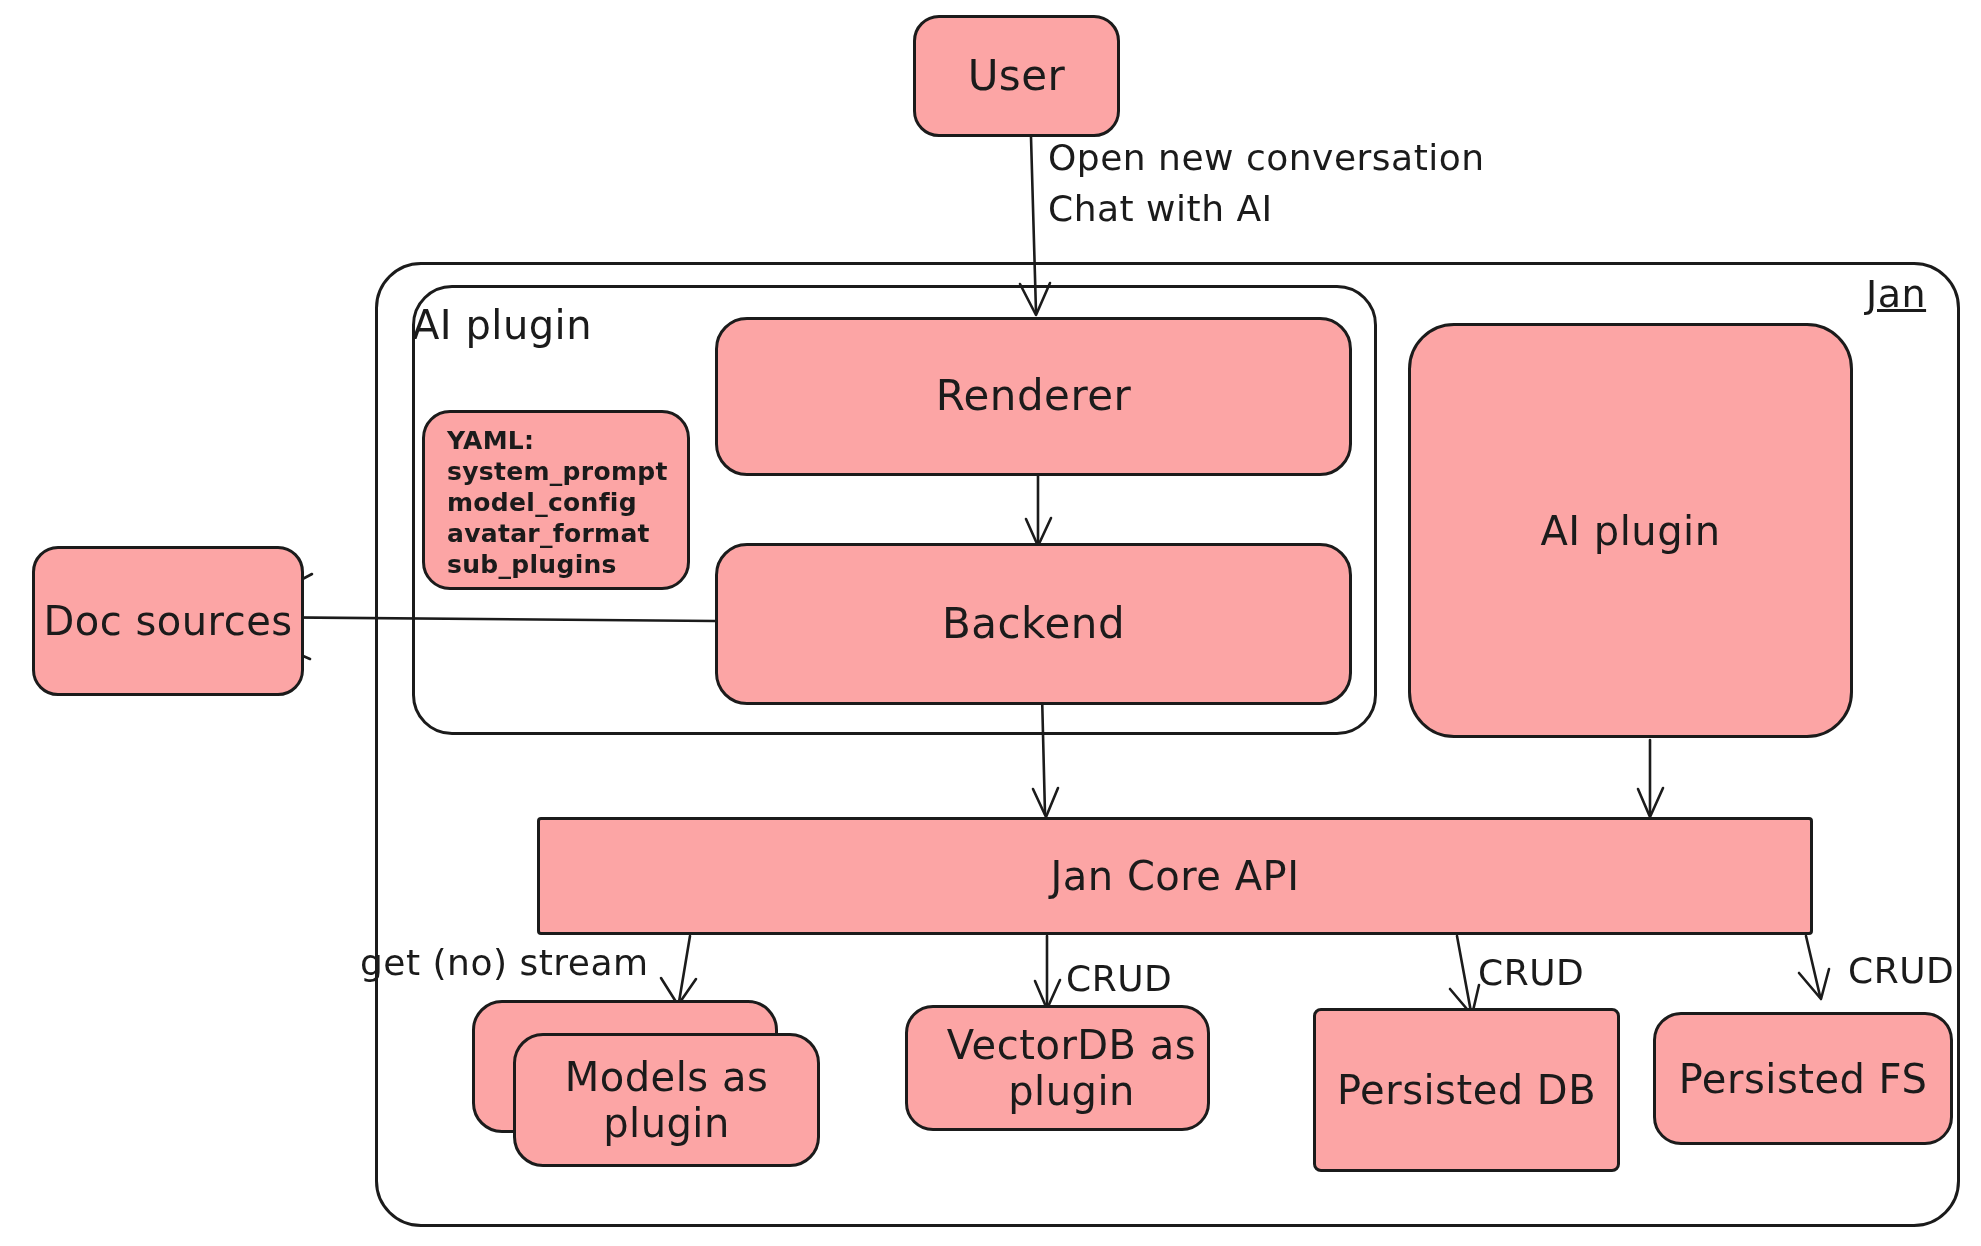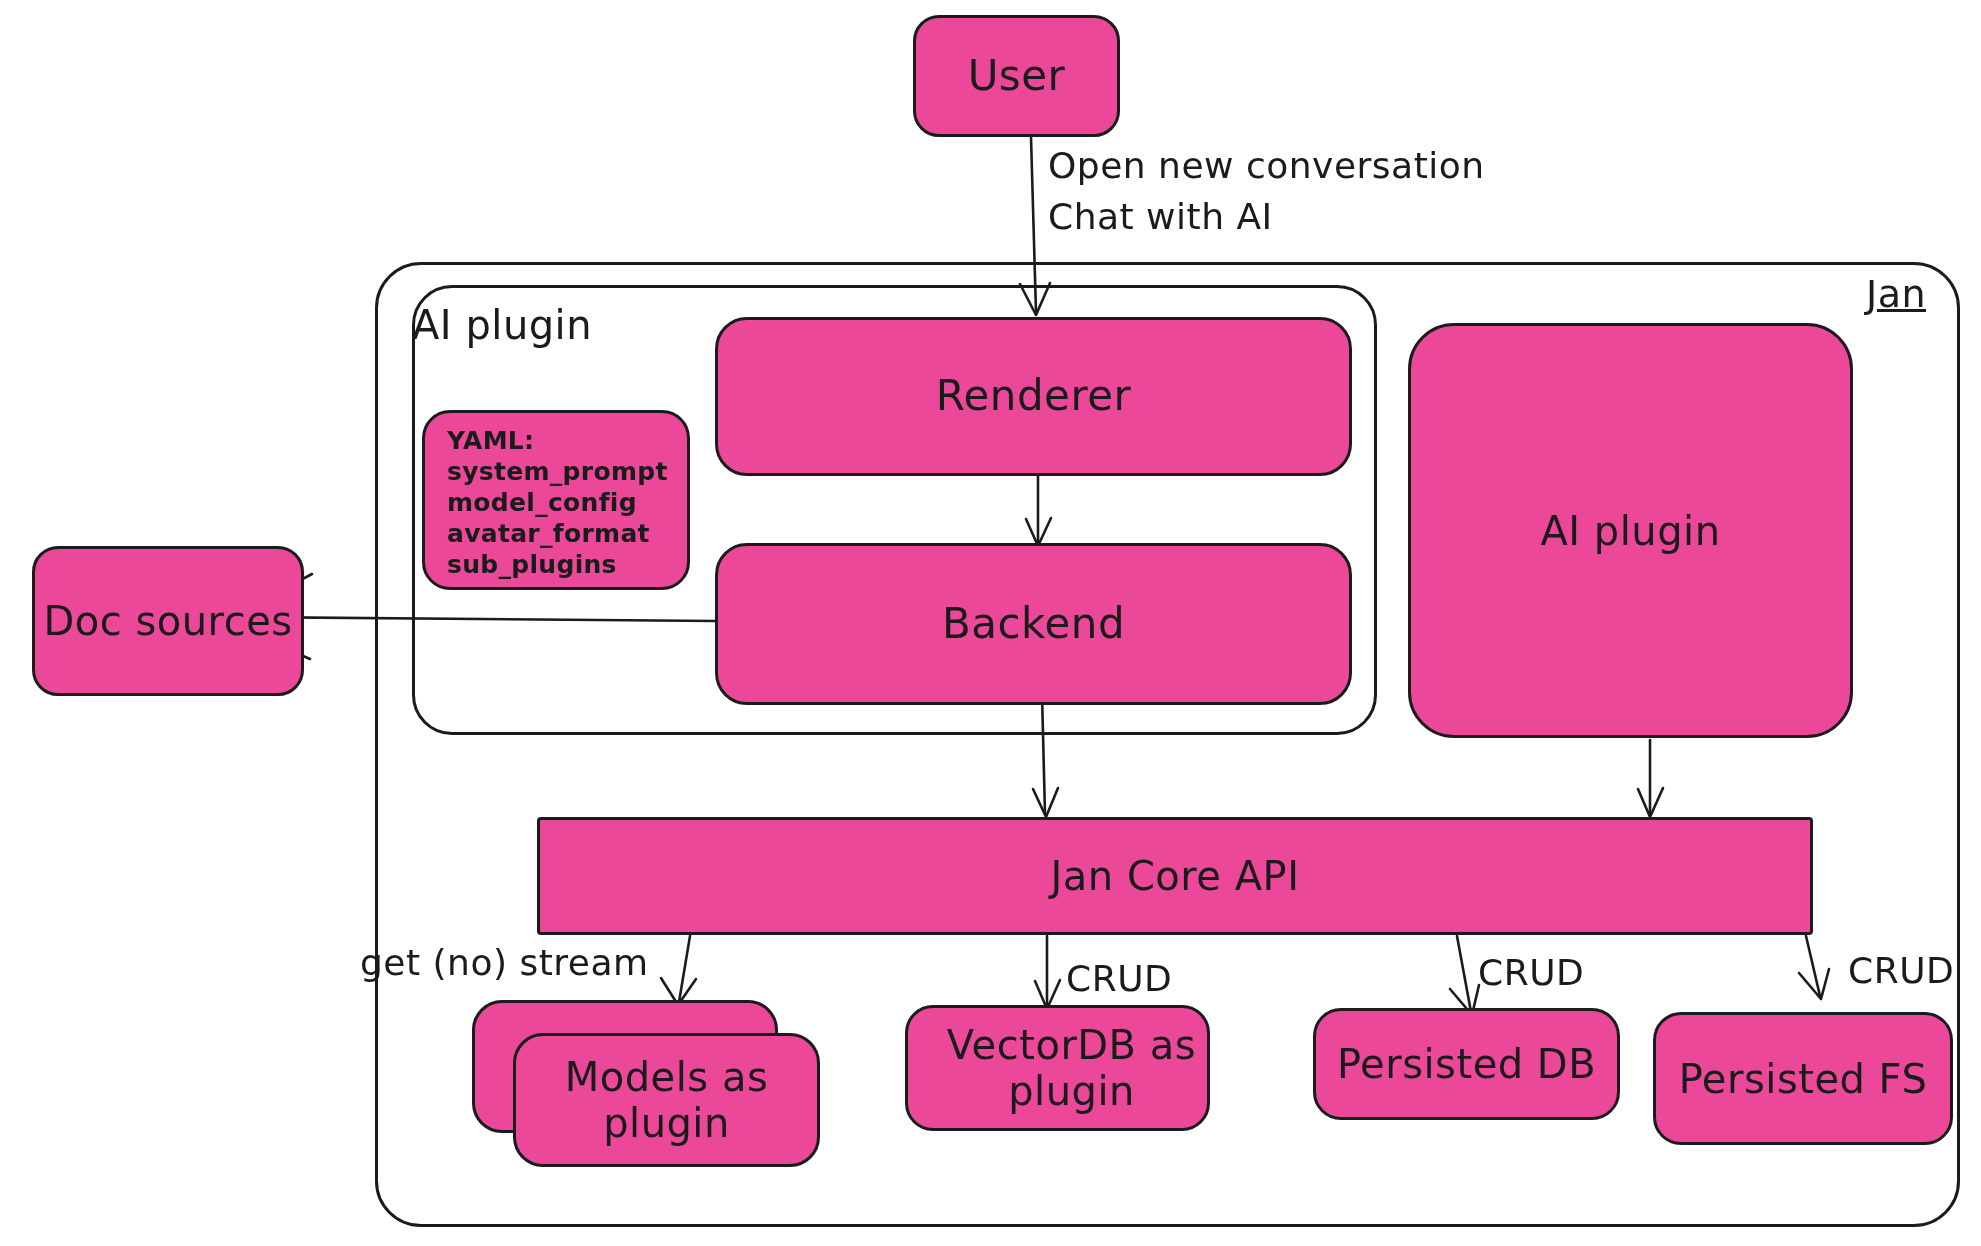--- a/index.html
+++ b/index.html
@@ -7,21 +7,21 @@
     position:relative;
     width:1981px;height:1246px;
     background:#ffffff;
     font-family:"DejaVu Sans", sans-serif;
     color:#1b1b1b;
     overflow:hidden;
   }
   .node{
     position:absolute;
     border:3px solid #1b1b1b;
-    background:#ec4899;
+    background:#fca5a5;
     box-sizing:border-box;
     display:flex;align-items:center;justify-content:center;
     text-align:center;
   }
   .node .txt{font-size:40px;letter-spacing:0.5px;line-height:1.15;}
   .container{background:transparent;}
   .lbl{position:absolute;white-space:nowrap;letter-spacing:0.5px;}
   svg.wires{position:absolute;left:0;top:0;pointer-events:none;}
   svg.wires path{stroke:#1b1b1b;stroke-width:2.6;fill:none;stroke-linecap:round;stroke-linejoin:round;}
 
@@ -31,30 +31,30 @@
   .n-inner{left:412px;top:285px;width:965px;height:450px;border-radius:40px;}
   .n-renderer{left:715px;top:317px;width:637px;height:159px;border-radius:32px;}
   .n-yaml{left:422px;top:410px;width:268px;height:180px;border-radius:28px;align-items:flex-start;justify-content:flex-start;}
   .n-backend{left:715px;top:543px;width:637px;height:162px;border-radius:32px;}
   .n-doc{left:18px;top:546px;width:272px;height:150px;border-radius:26px;margin-left:14px;}
   .n-airight{left:1408px;top:323px;width:445px;height:415px;border-radius:46px;}
   .n-jancore{left:537px;top:817px;width:1276px;height:118px;border-radius:4px;}
   .n-models-back{left:472px;top:1000px;width:306px;height:133px;border-radius:30px;}
   .n-models-front{left:513px;top:1033px;width:307px;height:134px;border-radius:30px;}
   .n-vectordb{left:905px;top:1005px;width:305px;height:126px;border-radius:28px;padding-left:28px;}
-  .n-pdb{left:1313px;top:1008px;width:307px;height:112px;border-radius:28px;}
+  .n-pdb{left:1313px;top:1008px;width:307px;height:164px;border-radius:8px;}
   .n-pfs{left:1653px;top:1012px;width:300px;height:133px;border-radius:28px;}
 
   
   .yaml-lines{padding:12px 0 0 22px;text-align:left;font-size:25px;line-height:31px;letter-spacing:0.3px;font-weight:bold;}
 
   
   .l-jan{left:1866px;top:272px;font-size:38px;text-decoration:underline;}
   .l-aiplugin{left:412px;top:302px;font-size:40px;}
-  .l-edge-user{left:1048px;top:140px;font-size:36px;line-height:51px;white-space:nowrap;}
+  .l-edge-user{left:1048px;top:132px;font-size:36px;line-height:51px;white-space:nowrap;}
   .l-stream{left:360px;top:942px;font-size:36px;}
   .l-crud-vdb{left:1066px;top:958px;font-size:36px;}
   .l-crud-pdb{left:1478px;top:952px;font-size:36px;}
   .l-crud-pfs{left:1848px;top:950px;font-size:36px;}
 </style>
 </head>
 <body>
 
 <div class="canvas">
 

